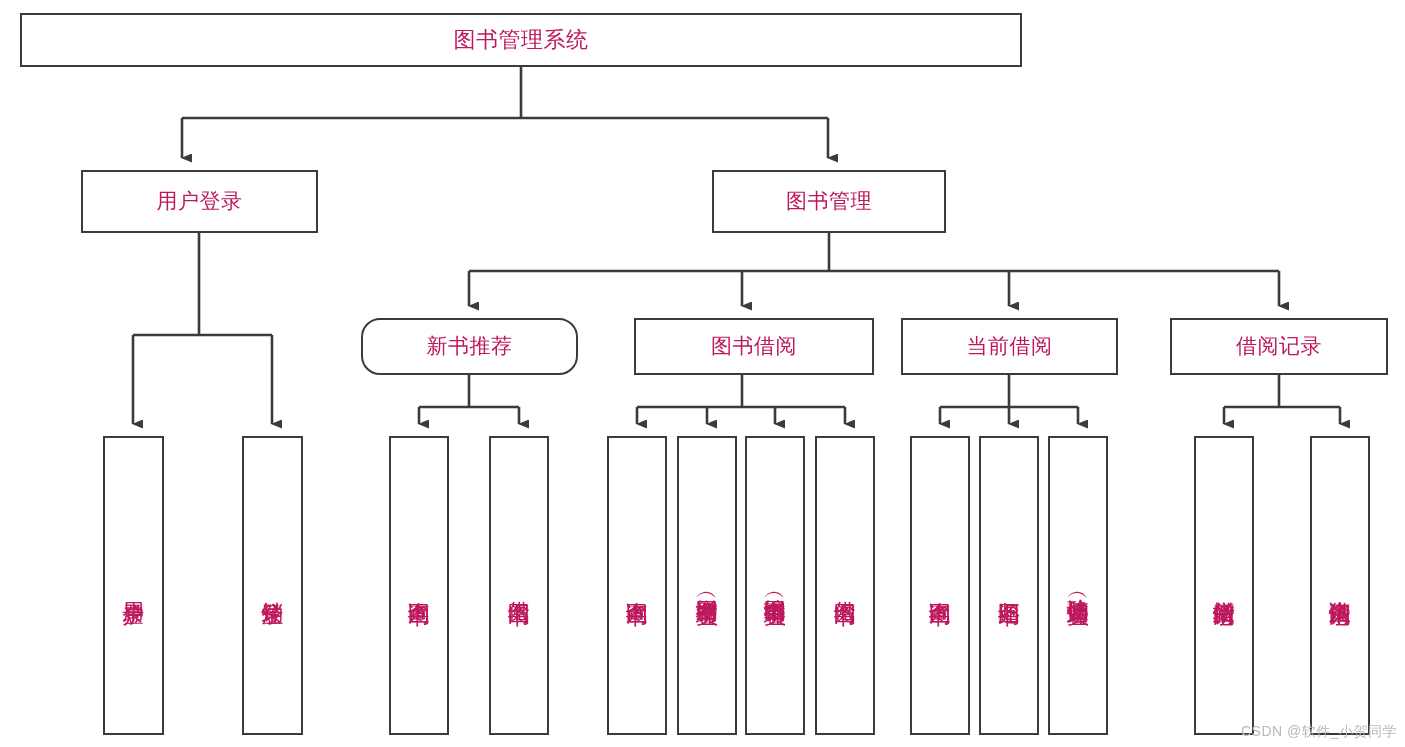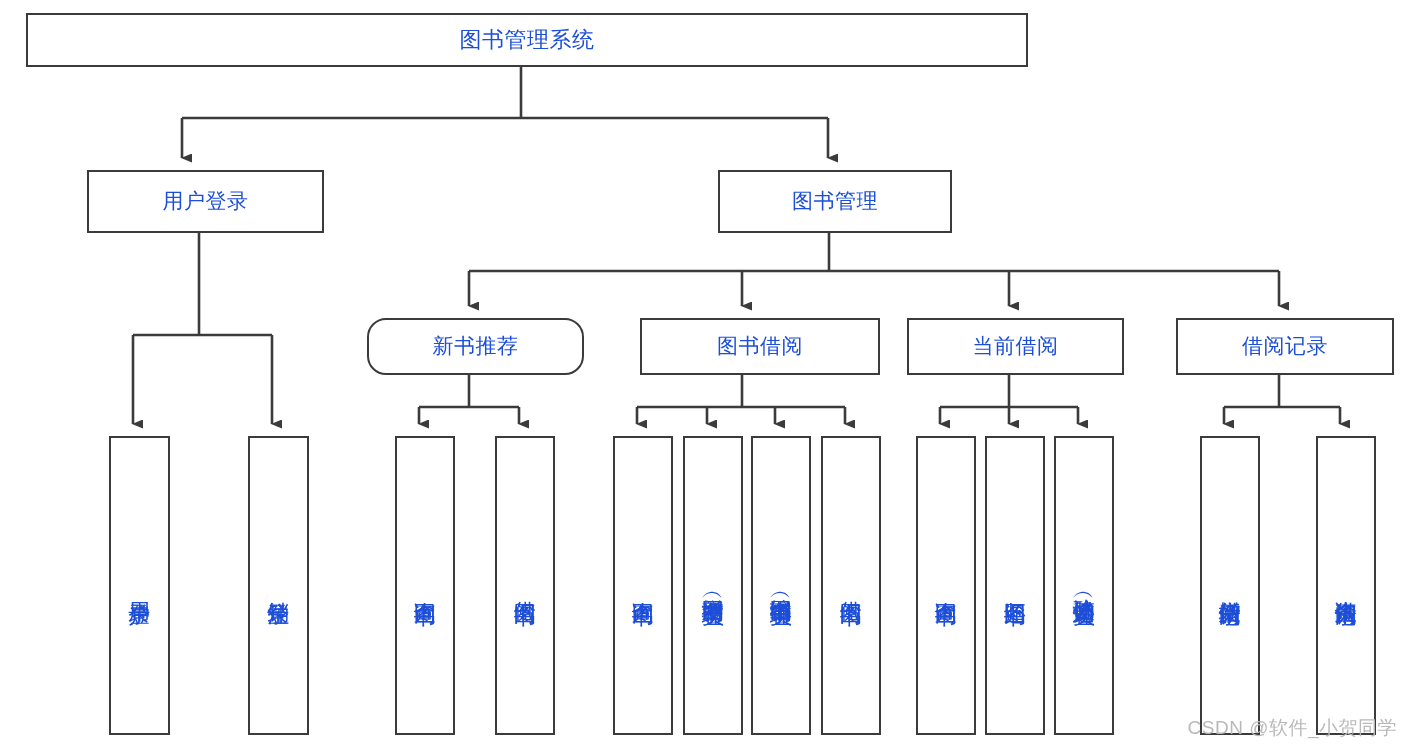--- a/index.html
+++ b/index.html
@@ -27,23 +27,22 @@
     pointer-events: none;
   }
   .node {
     position: absolute;
     box-sizing: border-box;
     background: #ffffff;
     border: 2px solid #3b3b3b;
     display: flex;
     align-items: center;
     justify-content: center;
-    color: #1d4ed8;
+    color: #be185d;
     z-index: 2;
-    margin-left: 6px;
   }
   .node-label {
     display: block;
     text-align: center;
     line-height: 1.18;
     letter-spacing: 0.5px;
     white-space: nowrap;
   }
   .node.horizontal .node-label {
     font-size: 21px;
@@ -61,21 +60,21 @@
     text-orientation: upright;
     font-size: 22px;
     line-height: 1.15;
     letter-spacing: 1px;
     white-space: nowrap;
   }
   #watermark {
     position: absolute;
     right: 8px;
     bottom: 6px;
-    font-size: 19px;
+    font-size: 14px;
     color: #b9b9b9;
     letter-spacing: 0.5px;
     z-index: 5;
     white-space: nowrap;
   }
 </style>
 </head>
 <body>
 
 <div id="diagram-root">

